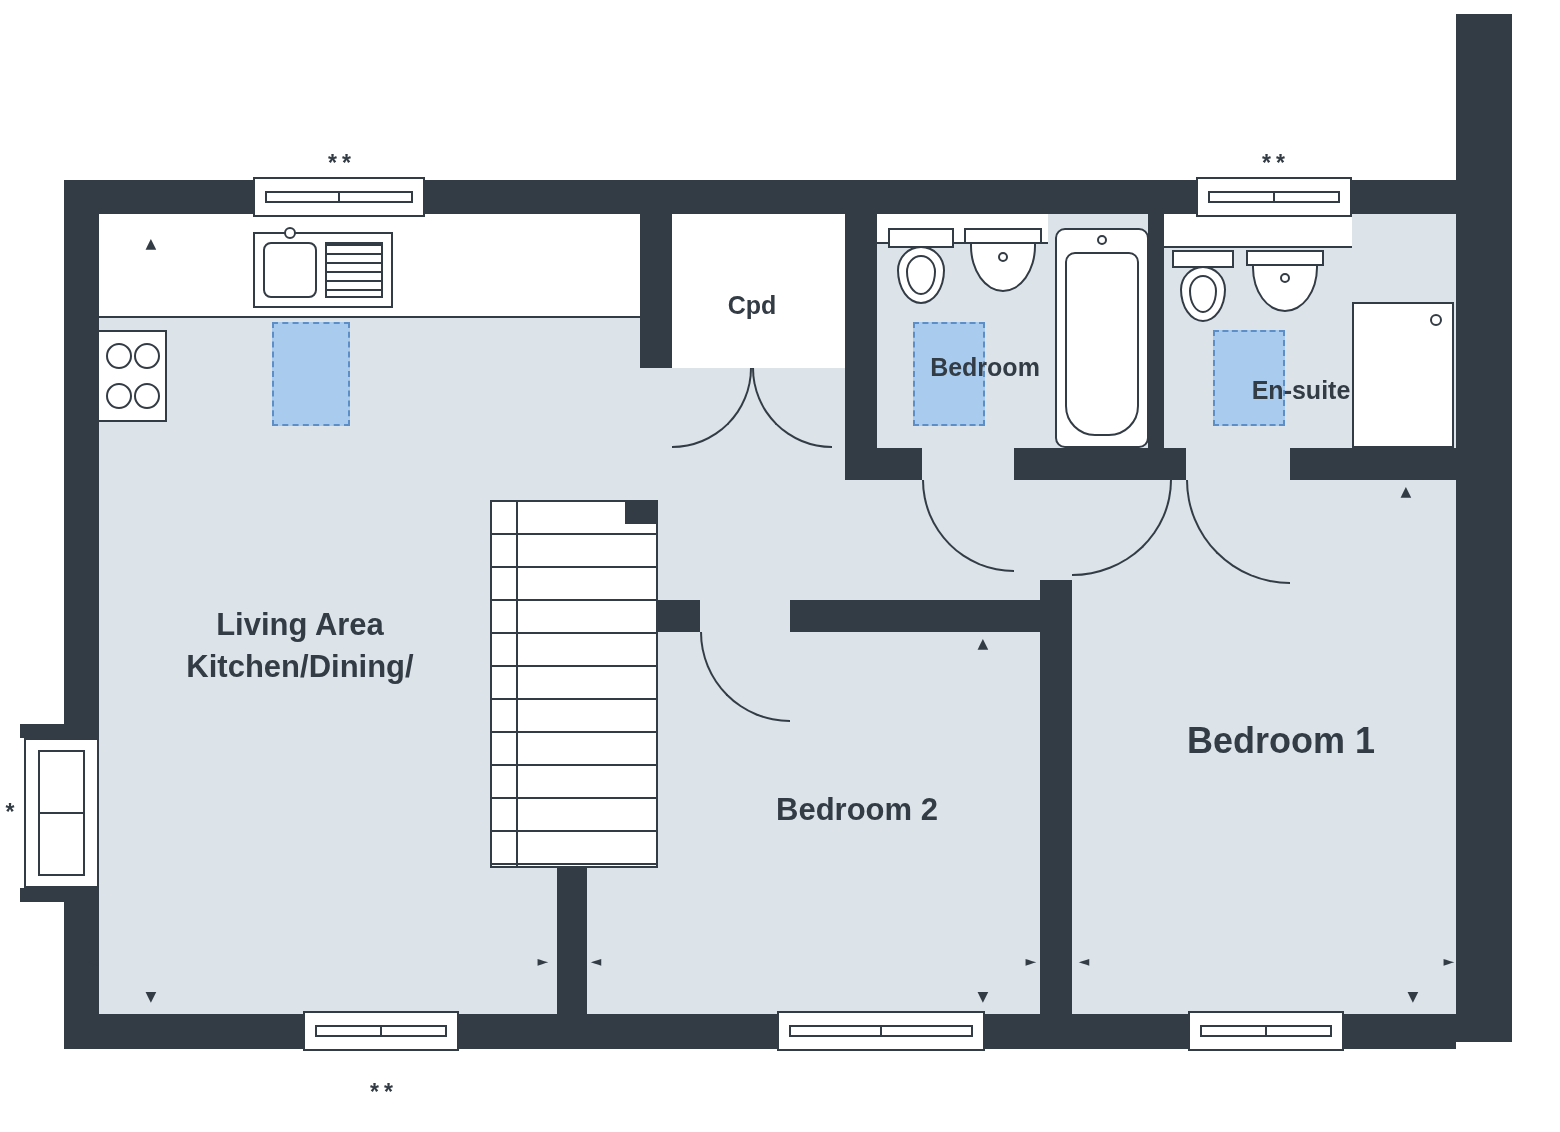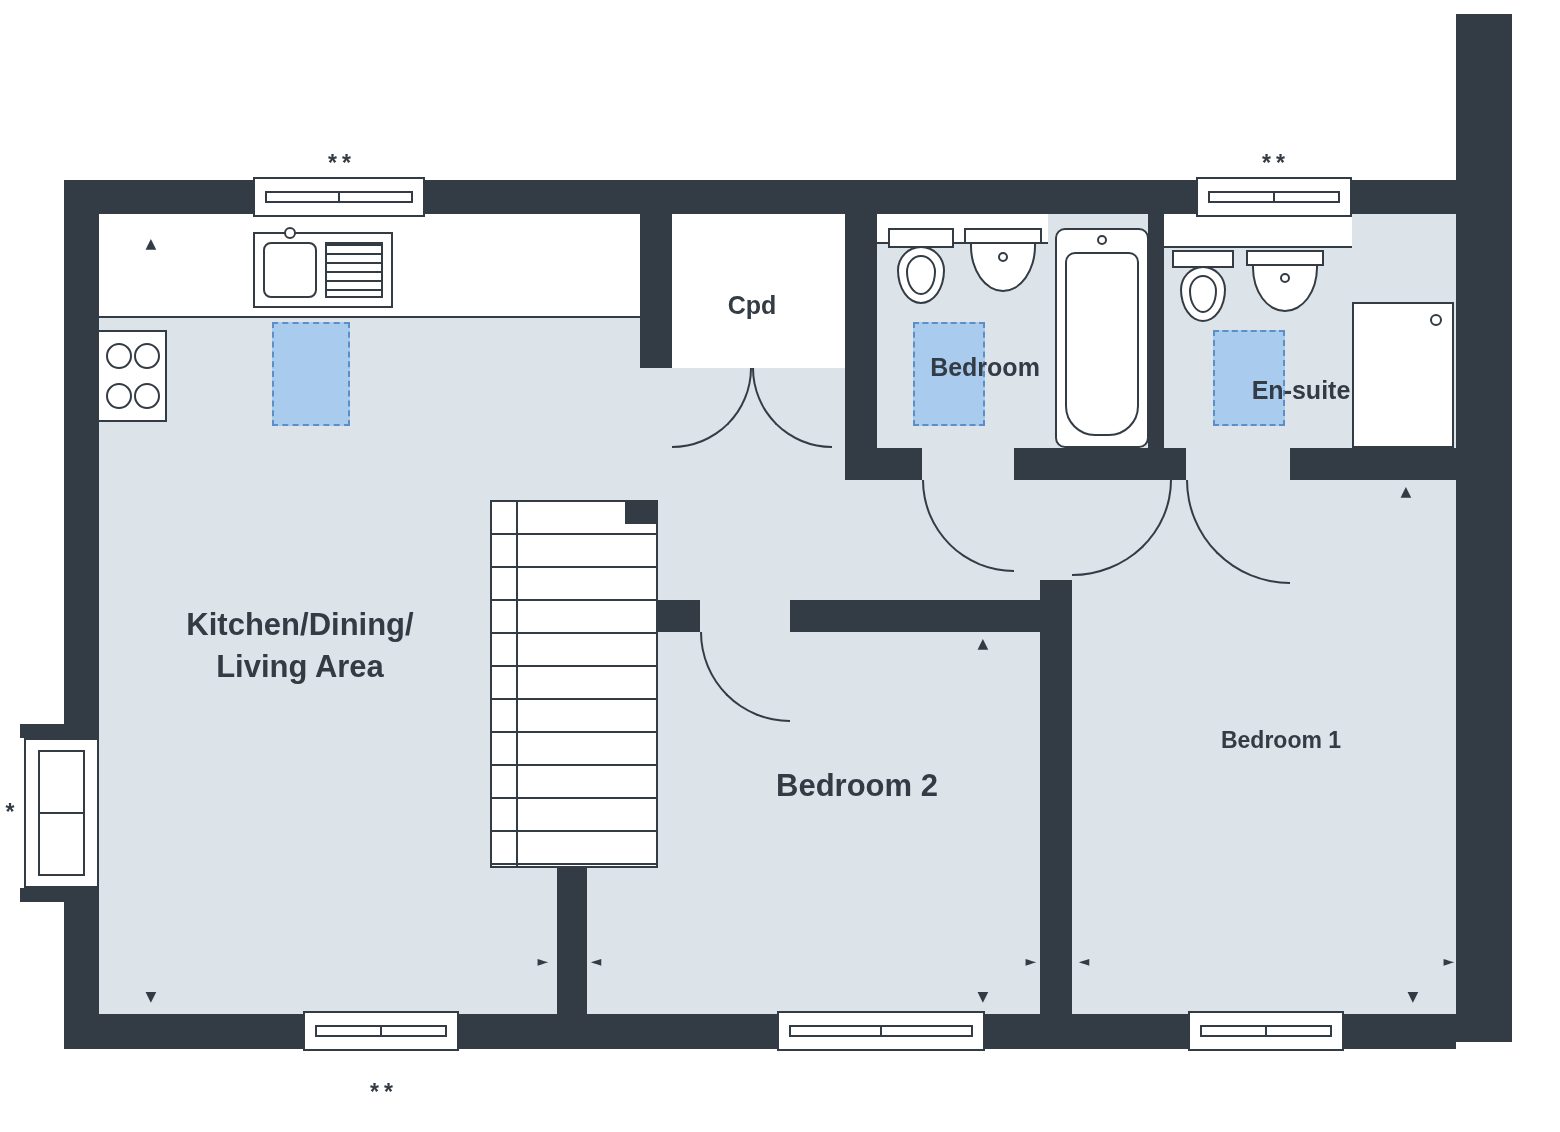--- a/index.html
+++ b/index.html
@@ -145,28 +145,28 @@
   </div>
 
   <div class="arc" style="left:672px;top:368px;width:80px;height:80px;border-right:2px solid var(--wall);border-bottom:2px solid var(--wall);border-bottom-right-radius:100% 100%"></div>
   <div class="arc" style="left:752px;top:368px;width:80px;height:80px;border-left:2px solid var(--wall);border-bottom:2px solid var(--wall);border-bottom-left-radius:100% 100%"></div>
   <div class="arc" style="left:922px;top:480px;width:92px;height:92px;border-left:2px solid var(--wall);border-bottom:2px solid var(--wall);border-bottom-left-radius:100% 100%"></div>
   <div class="arc" style="left:1072px;top:480px;width:100px;height:96px;border-right:2px solid var(--wall);border-bottom:2px solid var(--wall);border-bottom-right-radius:100% 100%"></div>
   <div class="arc" style="left:1186px;top:480px;width:104px;height:104px;border-left:2px solid var(--wall);border-bottom:2px solid var(--wall);border-bottom-left-radius:100% 100%"></div>
   <div class="arc" style="left:700px;top:632px;width:90px;height:90px;border-left:2px solid var(--wall);border-bottom:2px solid var(--wall);border-bottom-left-radius:100% 100%"></div>
 
   <div class="label" style="left:300px;top:646px;font-size:31px">
+    <div>Living Area</div>
     <div>Kitchen/Dining/</div>
-    <div>Living Area</div>
   </div>
   <div class="label" style="left:752px;top:306px;font-size:25px">Cpd</div>
   <div class="label" style="left:985px;top:368px;font-size:25px">Bedroom</div>
   <div class="label" style="left:1301px;top:391px;font-size:25px">En-suite</div>
-  <div class="label" style="left:1281px;top:741px;font-size:23px">Bedroom 1</div>
-  <div class="label" style="left:857px;top:786px;font-size:31px">Bedroom 2</div>
+  <div class="label" style="left:1281px;top:741px;font-size:36px">Bedroom 1</div>
+  <div class="label" style="left:857px;top:810px;font-size:31px">Bedroom 2</div>
 
   <div class="stars" style="left:342px;top:163px">**</div>
   <div class="stars" style="left:1276px;top:163px">**</div>
   <div class="stars" style="left:384px;top:1092px">**</div>
   <div class="stars" style="left:10px;top:812px;letter-spacing:0">*</div>
 
   <span class="arrow" style="left:151px;top:243px">▲</span>
   <span class="arrow" style="left:151px;top:996px">▼</span>
   <span class="arrow" style="left:93px;top:961px">◄</span>
   <span class="arrow" style="left:543px;top:961px">►</span>

